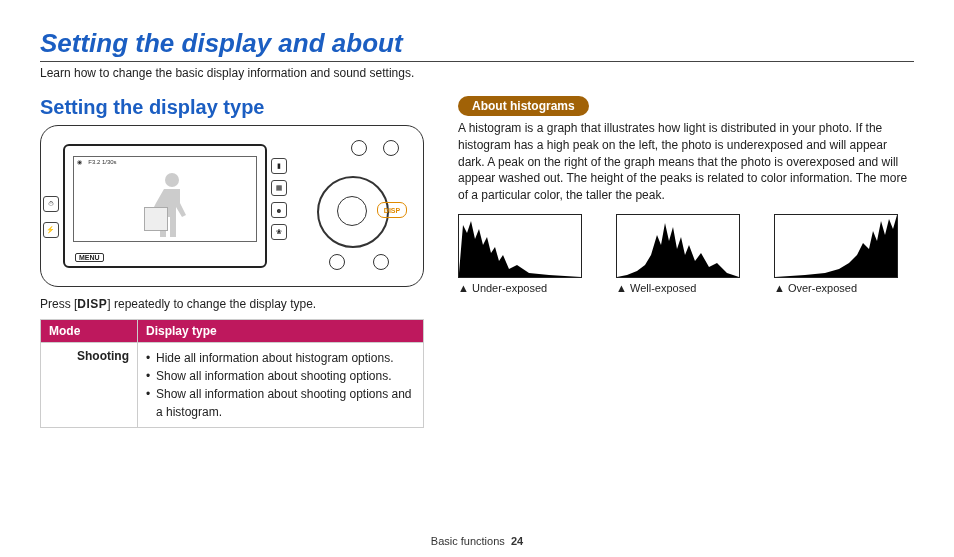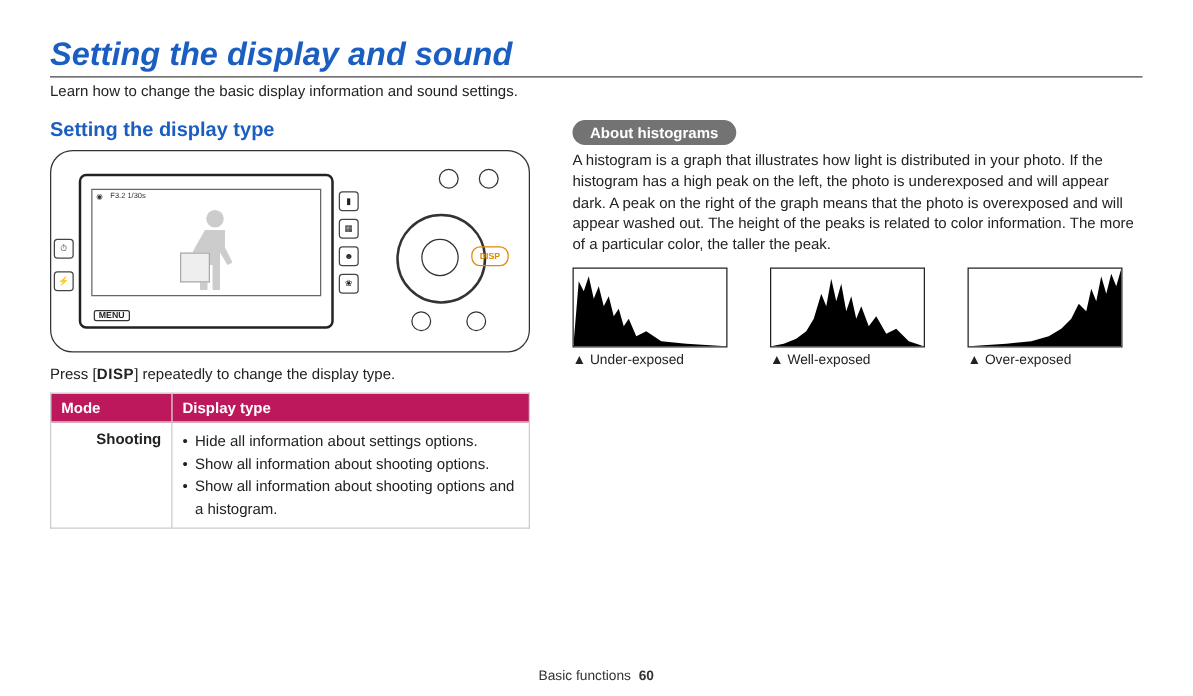--- a/index.html
+++ b/index.html
@@ -2,21 +2,21 @@
 <html><head>
 <meta charset="utf-8">
 <style>
   html,body{margin:0;padding:0;background:#fff;font-family:"Segoe UI",Arial,sans-serif;color:#222;width:954px;height:557px;}
   .page{box-sizing:border-box;padding:28px 40px 0 40px;width:954px;}
   h1{color:#1b5ec2;font-size:26px;font-weight:700;margin:0 0 2px 0;font-style:italic;}
   .rule{height:1px;background:#444;margin:2px 0 4px 0;}
   .intro{font-size:12px;margin:0 0 16px 0;}
   .cols{display:flex;gap:34px;}
   .col{flex:1 1 50%;}
-  h2{color:#1b5ec2;font-size:16px;font-weight:700;margin:0 0 2px 0;}
+  h2{color:#1b5ec2;font-size:20px;font-weight:700;margin:0 0 2px 0;}
   .para{font-size:12px;line-height:1.4;margin:0 0 8px 0;}
   .camera{border:1.5px solid #333;border-radius:18px;height:160px;position:relative;margin:6px 0 10px 0;background:#fff;}
   .screen{position:absolute;left:22px;top:18px;width:200px;height:120px;border:2px solid #222;border-radius:6px;background:#fff;}
   .screen-inner{position:absolute;left:8px;top:10px;right:8px;bottom:24px;border:1px solid #666;}
   .man{position:absolute;left:78px;top:14px;width:40px;height:72px;}
   .man svg{width:100%;height:100%;}
   .focus{position:absolute;left:70px;top:50px;width:22px;height:22px;border:1px solid #aaa;background:#eee;}
   .menu-btn{position:absolute;left:10px;bottom:4px;font-size:7px;border:1px solid #333;border-radius:2px;padding:0 3px;font-weight:700;}
   .status{position:absolute;left:12px;top:12px;font-size:6px;color:#333;display:flex;gap:6px;align-items:center;}
   .side-icons{position:absolute;right:-22px;top:12px;display:flex;flex-direction:column;gap:6px;}
@@ -29,34 +29,34 @@
   .disp-btn{position:absolute;right:0;top:62px;width:28px;height:14px;border:1.5px solid #e08a00;border-radius:7px;font-size:7px;color:#e08a00;display:flex;align-items:center;justify-content:center;font-weight:700;}
   .press{font-size:12px;margin:6px 0 8px 0;}
   .disp-label{font-family:Arial;font-weight:700;letter-spacing:0.5px;}
   table.modes{border-collapse:collapse;width:100%;font-size:12px;}
   table.modes th{background:#be185d;color:#fff;font-weight:700;text-align:left;padding:4px 8px;border:1px solid #ccc;}
   table.modes td{padding:6px 8px;border:1px solid #ccc;vertical-align:top;}
   table.modes td.rowhead{font-weight:700;width:80px;text-align:right;}
   ul.b{list-style:none;padding:0;margin:0;}
   ul.b li{position:relative;padding-left:10px;line-height:1.5;}
   ul.b li::before{content:"•";position:absolute;left:0;top:0;}
-  .pill{display:inline-block;background:#737373;color:#fff;border-radius:12px;padding:3px 14px;font-size:12px;font-weight:700;margin-bottom:4px;}
+  .pill{display:inline-block;background:#a16207;color:#fff;border-radius:12px;padding:3px 14px;font-size:12px;font-weight:700;margin-bottom:4px;}
   .histos{display:flex;gap:18px;margin:10px 0 6px 0;}
   .histo{width:140px;}
   .hbox{width:122px;height:62px;border:1px solid #222;position:relative;overflow:hidden;background:#fff;}
   .hbox svg{position:absolute;left:0;top:0;width:100%;height:100%;}
   .hcap{font-size:11px;margin-top:4px;}
   .footer{position:absolute;bottom:10px;left:0;width:954px;text-align:center;font-size:11px;color:#333;}
   .footer .pg{font-weight:700;}
 </style>
 </head>
 <body>
 
 <div class="page">
-  <h1>Setting the display and sound</h1>
+  <h1>Setting the display and about</h1>
   <div class="rule"></div>
   <p class="intro">Learn how to change the basic display information and sound settings.</p>
 
   <div class="cols">
 
     <div class="col">
       <h2>Setting the display type</h2>
 
       <div class="camera">
         <div class="screen">
@@ -106,21 +106,21 @@
       <table class="modes">
         <tbody>
             <tr>
           <th>Mode</th>
           <th>Display type</th>
         </tr>
         <tr>
           <td class="rowhead">Shooting</td>
           <td>
             <ul class="b">
-              <li>Hide all information about settings options.</li>
+              <li>Hide all information about histogram options.</li>
               <li>Show all information about shooting options.</li>
               <li>Show all information about shooting options and a histogram.</li>
             </ul>
           </td>
         </tr>
       </tbody>
         </table>
     </div>
 
     <div class="col">
@@ -151,14 +151,14 @@
               </svg>
           </div>
           <div class="hcap">▲ Over-exposed</div>
         </div>
       </div>
     </div>
   </div>
 </div>
 
 <div class="footer">
-  <span>Basic functions</span>&nbsp;&nbsp;<span class="pg">60</span>
+  <span>Basic functions</span>&nbsp;&nbsp;<span class="pg">24</span>
 </div>
 
 </body></html>

